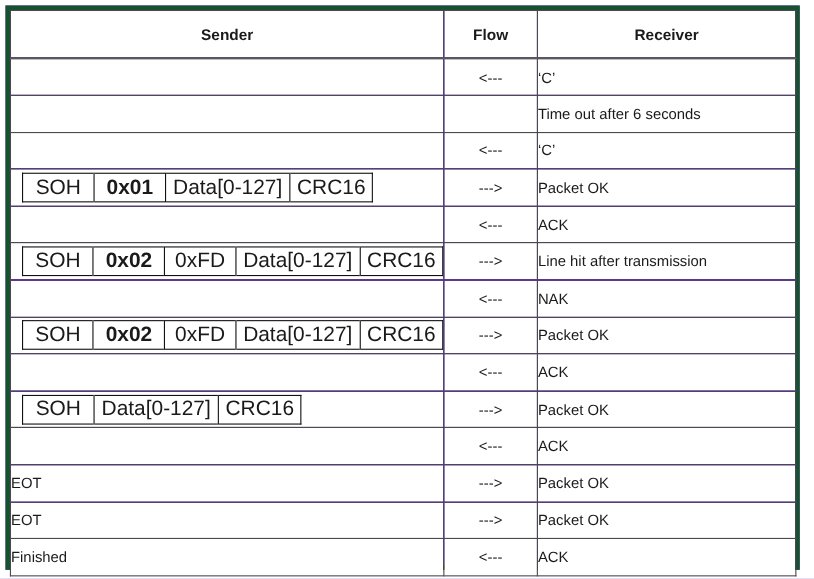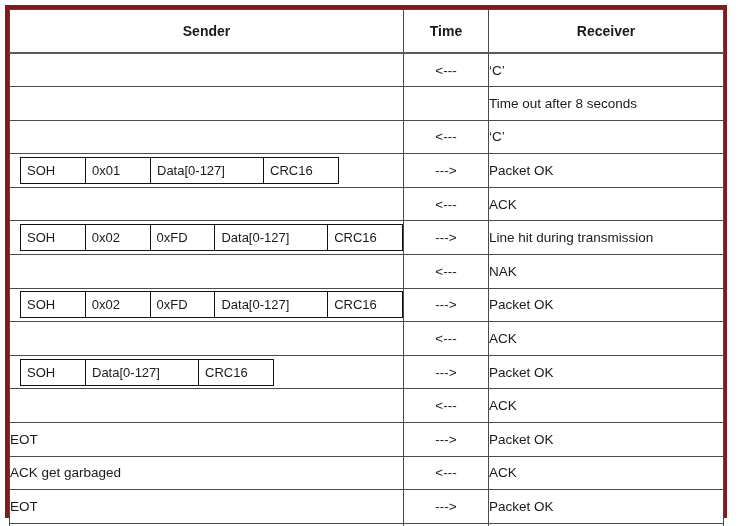--- a/index.html
+++ b/index.html
@@ -1,21 +1,21 @@
 <!DOCTYPE html>
 <html><head>
 <meta charset="utf-8">
 <style>
   html,body{margin:0;padding:0;background:#ffffff;}
   body{width:740px;height:526px;overflow:hidden;
        font-family:"Liberation Sans","DejaVu Sans",sans-serif;
        color:#1a1a1a;-webkit-font-smoothing:antialiased;}
 
   #table-wrap{position:absolute;left:5px;top:5px;width:722px;height:513px;
-              border:4px solid #7f1d1d;box-sizing:border-box;background:#6d28d9;}
+              border:4px solid #14532d;box-sizing:border-box;background:#6d28d9;}
 
   table.proto{border-collapse:collapse;width:100%;height:100%;table-layout:fixed;}
   table.proto col.c-sender{width:394px;}
   table.proto col.c-flow{width:85px;}
   table.proto col.c-recv{width:235px;}
 
   table.proto th,table.proto td{
       border:1px solid #4a4a4a;
       padding:0;
       font-size:13.5px;
@@ -34,56 +34,56 @@
 
   td.sender{text-align:left;padding:0 0 0 12px;white-space:nowrap;}
   td.sender.pkt{padding:0 0 0 10px;}
   td.flow{text-align:center;white-space:nowrap;letter-spacing:0px;}
   td.recv{text-align:left;padding:0 0 0 10px;white-space:nowrap;}
 
   
   .packet{display:table;border-collapse:collapse;table-layout:fixed;
           border:1.5px solid #111;height:26px;margin:0;}
   .packet .pcell{display:table-cell;border-right:1.5px solid #111;
-                 vertical-align:middle;
-                 font-size:13px;white-space:nowrap;padding:0 6px;}
+                 text-align:center;vertical-align:middle;
+                 font-size:19px;white-space:nowrap;padding:0 6px;}
   .packet .pcell:last-child{border-right:none;}
   .pw-soh{width:52px;}
-  .pw-seq{width:52px;}
+  .pw-seq{width:52px;font-weight:bold;}
   .pw-cmp{width:52px;}
   .pw-data{width:100px;}
   .pw-crc{width:62px;}
 </style>
 </head>
 <body>
 
 <div id="table-wrap">
   <table class="proto">
     <colgroup>
       <col class="c-sender">
         <col class="c-flow">
         <col class="c-recv">
     </colgroup>
     <thead>
       <tr>
         <th>Sender</th>
-        <th>Time</th>
+        <th>Flow</th>
         <th>Receiver</th>
       </tr>
     </thead>
     <tbody id="tbody">
         <tr>
           <td class="sender"></td>
           <td class="flow">&lt;---</td>
           <td class="recv">‘C’</td>
         </tr>
         <tr>
           <td class="sender"></td>
           <td class="flow"></td>
-          <td class="recv">Time out after 8 seconds</td>
+          <td class="recv">Time out after 6 seconds</td>
         </tr>
         <tr>
           <td class="sender"></td>
           <td class="flow">&lt;---</td>
           <td class="recv">‘C’</td>
         </tr>
         <tr>
           <td class="sender pkt">
             <div class="packet">
               <div class="pcell pw-soh">SOH</div>
@@ -104,21 +104,21 @@
           <td class="sender pkt">
             <div class="packet">
               <div class="pcell pw-soh">SOH</div>
               <div class="pcell pw-seq">0x02</div>
               <div class="pcell pw-cmp">0xFD</div>
               <div class="pcell pw-data">Data[0-127]</div>
               <div class="pcell pw-crc">CRC16</div>
             </div>
           </td>
           <td class="flow">---&gt;</td>
-          <td class="recv">Line hit during transmission</td>
+          <td class="recv">Line hit after transmission</td>
         </tr>
         <tr>
           <td class="sender"></td>
           <td class="flow">&lt;---</td>
           <td class="recv">NAK</td>
         </tr>
         <tr>
           <td class="sender pkt">
             <div class="packet">
               <div class="pcell pw-soh">SOH</div>
@@ -151,25 +151,20 @@
           <td class="sender"></td>
           <td class="flow">&lt;---</td>
           <td class="recv">ACK</td>
         </tr>
         <tr>
           <td class="sender">EOT</td>
           <td class="flow">---&gt;</td>
           <td class="recv">Packet OK</td>
         </tr>
         <tr>
-          <td class="sender">ACK get garbaged</td>
-          <td class="flow">&lt;---</td>
-          <td class="recv">ACK</td>
-        </tr>
-        <tr>
           <td class="sender">EOT</td>
           <td class="flow">---&gt;</td>
           <td class="recv">Packet OK</td>
         </tr>
         <tr>
           <td class="sender">Finished</td>
           <td class="flow">&lt;---</td>
           <td class="recv">ACK</td>
         </tr>
       </tbody>

